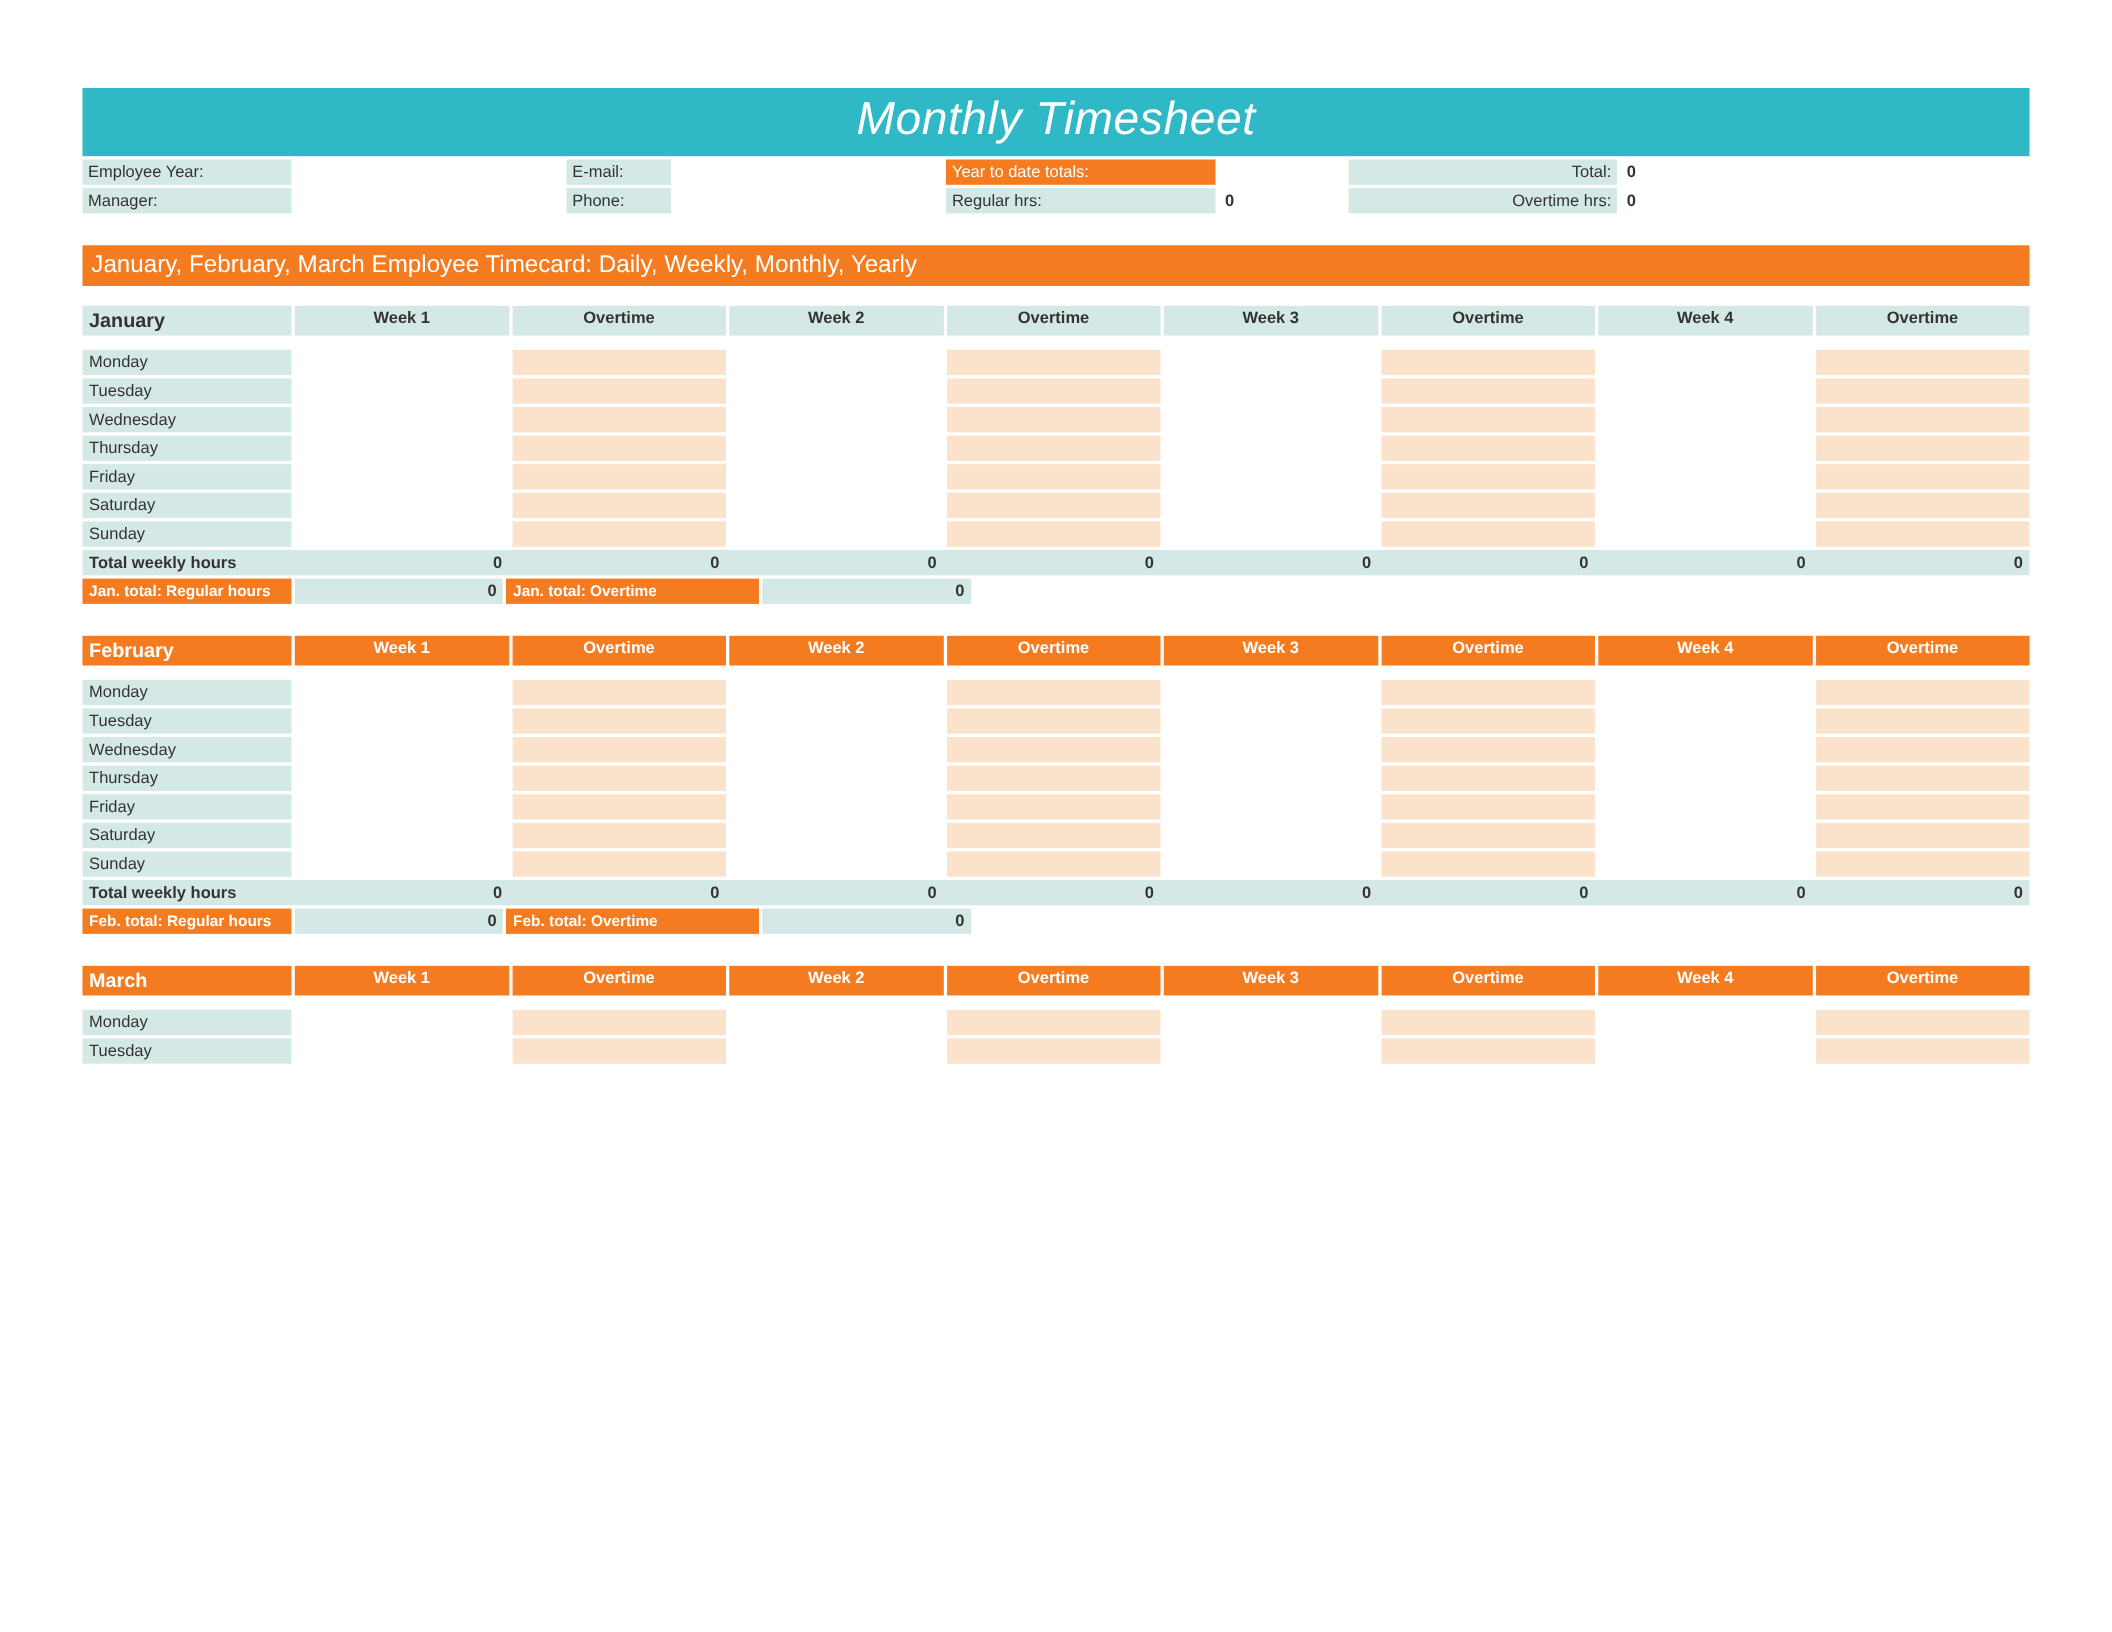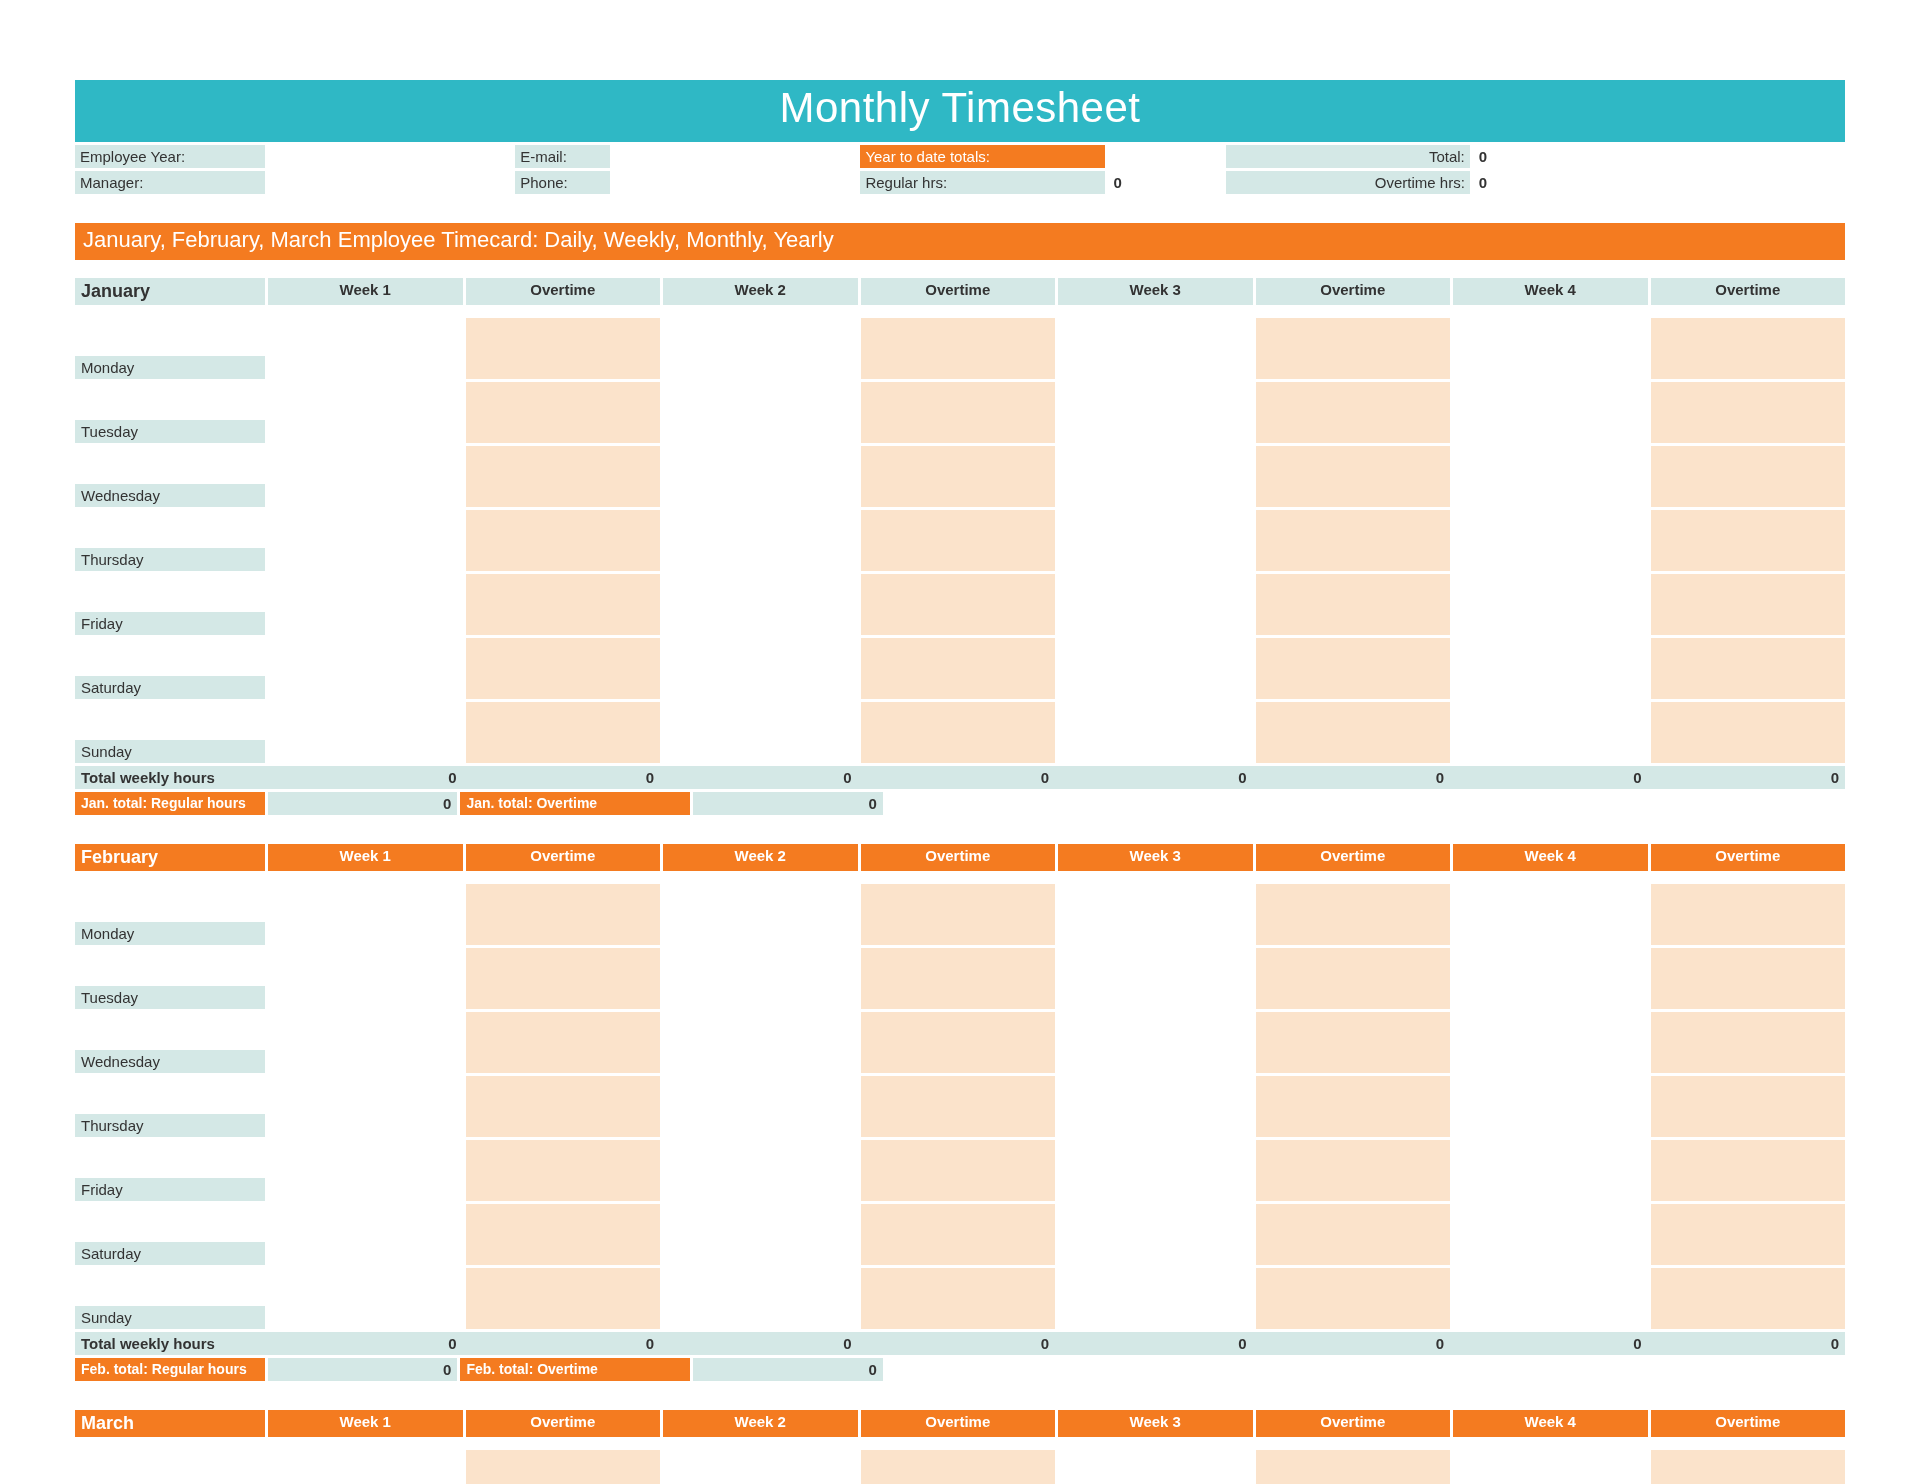--- a/index.html
+++ b/index.html
@@ -8,32 +8,32 @@
     font-family: "Century Gothic", "Segoe UI", Arial, sans-serif;
     font-size: 15px;
     color: #333;
     padding: 80px 75px;
     width: 1920px;
   }
   .sheet { width: 100%; }
   .row { display: grid; grid-template-columns: 190px repeat(8, 1fr); gap: 3px; margin-bottom: 3px; }
   .row2 { display: grid; grid-template-columns: 190px 1fr 95px 1fr 1fr 115px 1fr 125px 1fr; gap: 3px; margin-bottom: 3px; }
   .cell { padding: 3px 5px; min-height: 23px; border: 0; }
-  .title-row { background:#2fb8c5; color:#fff; text-align:center; font-size:42px; font-weight:300; padding:4px 0 10px 0; margin-bottom:3px; letter-spacing:0.5px; }
+  .title-row { background:#2fb8c5; color:#fff; text-align:center; font-size:42px; font-weight:300; padding:4px 0 10px 0; margin-bottom:3px; letter-spacing:0.5px;font-style:italic; }
   .lbl-teal { background:#d4e8e6; font-size:15px; }
   .lbl-teal-r { background:#d4e8e6; text-align:right; font-size:15px; }
   .white { background:#fff; }
   .orange-bar { background:#f47b20; color:#fff; font-size:22px; font-weight:500; padding:4px 8px 7px 8px; margin-bottom:18px; }
   .ytd { background:#f47b20; color:#fff; font-size:15px; }
   .month-h { display:grid; grid-template-columns:190px repeat(8,1fr); gap:3px; margin-bottom:13px; }
   .month-name { background:#d4e8e6; font-weight:bold; font-size:18px; padding:3px 6px; }
   .month-name-o { background:#f47b20; color:#fff; font-weight:bold; font-size:18px; padding:3px 6px; }
   .wk-h { background:#d4e8e6; font-weight:bold; text-align:center; font-size:15px; padding:3px 0; }
   .wk-h-o { background:#f47b20; color:#fff; font-weight:bold; text-align:center; font-size:15px; padding:3px 0; }
-  .day-lbl { background:#d4e8e6; padding:3px 6px; font-size:15px;margin-top:38px; }
+  .day-lbl { background:#d4e8e6; padding:3px 6px; font-size:15px; }
   .cell-w { background:#fff; }
   .cell-p { background:#fbe3cb; }
   .bold { font-weight:bold; }
   .trow { background:#d4e8e6; }
   .tval { text-align:right; font-weight:bold; padding-right:6px; }
   .mt-row { display:grid; grid-template-columns:190px 1fr 230px 1fr repeat(5,1fr); gap:3px; margin-bottom:3px; }
   .mt-lbl { background:#f47b20; color:#fff; font-weight:bold; padding:3px 6px; font-size:14px; }
   .mt-val { background:#d4e8e6; text-align:right; font-weight:bold; padding:3px 6px; }
   .spacer { height:26px; }
   .hdr-val { background:#fff; font-weight:bold; padding:3px 6px; }

